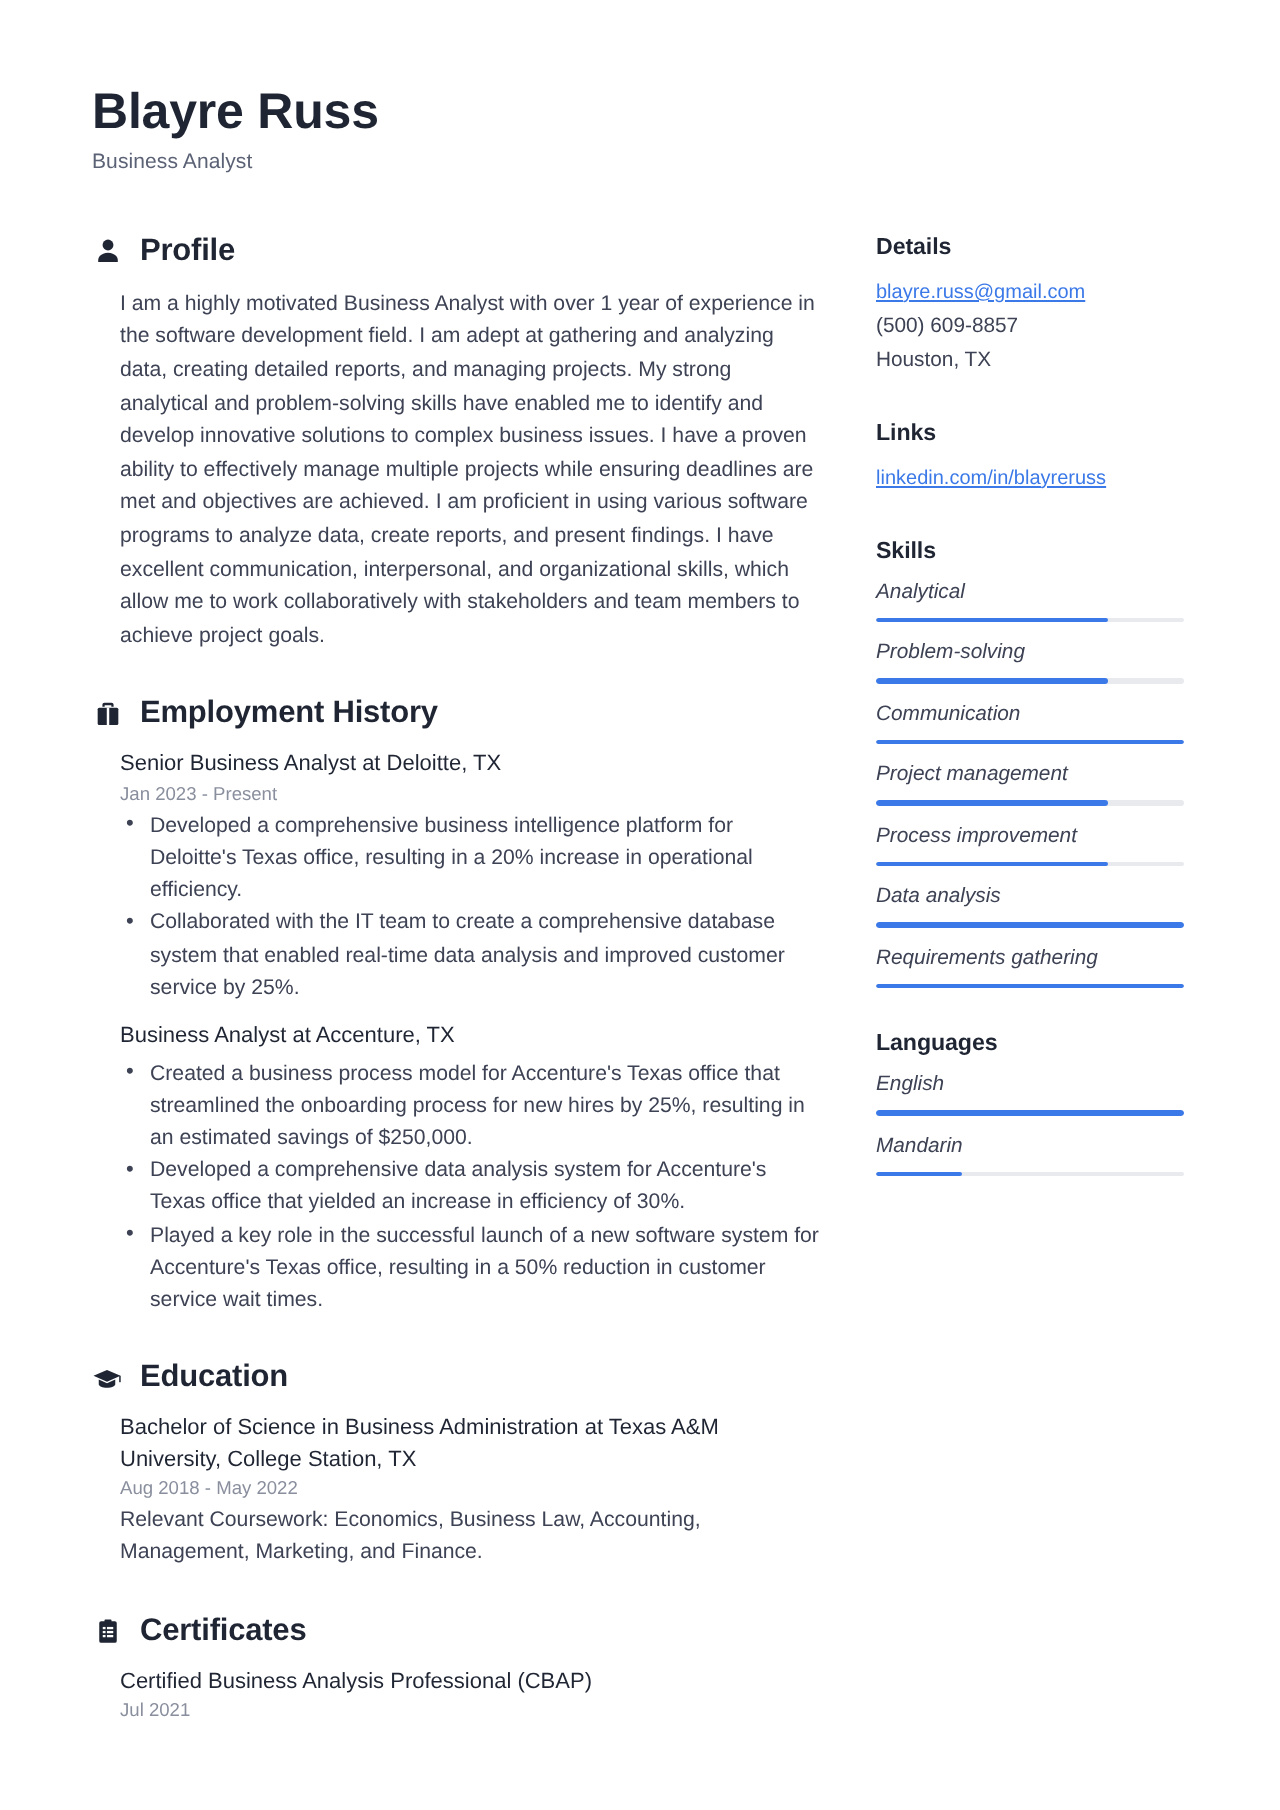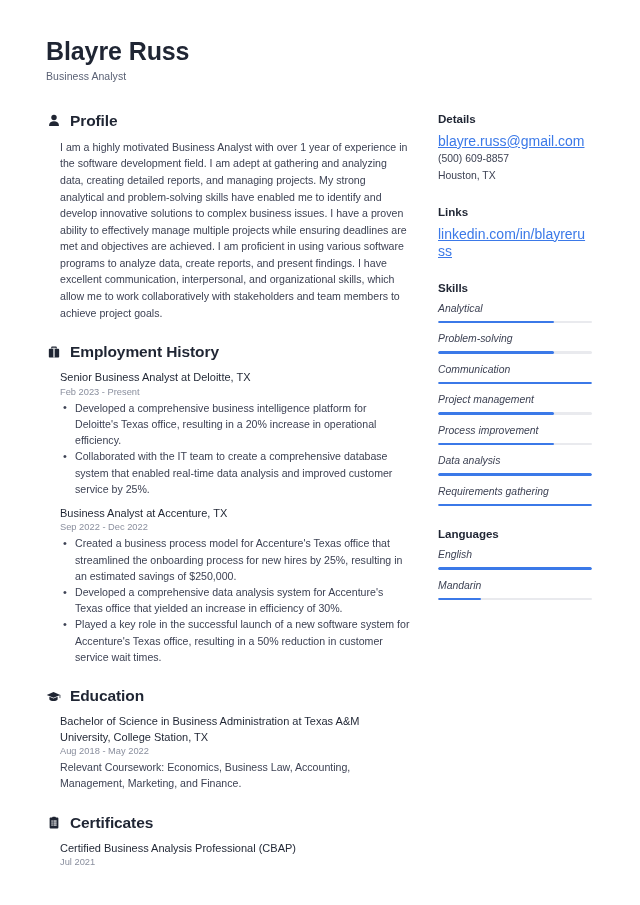--- a/index.html
+++ b/index.html
@@ -11,21 +11,20 @@
     color: #2c3142;
   }
   .page {
     position: relative;
     width: 640px;
     height: 870px;
     background: #ffffff;
     padding: 42px 46px 0 46px;
     display: flex;
     flex-direction: column;
-    justify-content: flex-end;
   }
 
   
   .header { margin-bottom: 30px; }
   .full-name {
     font-size: 25px;
     font-weight: 700;
     letter-spacing: -0.1px;
     color: #1f2533;
     line-height: 1.15;
@@ -131,21 +130,21 @@
     color: #1f2533;
     margin-bottom: 8px;
     letter-spacing: -0.05px;
   }
   .side-line {
     font-size: 10.4px;
     line-height: 17px;
     color: #3d4254;
   }
   .side-link {
-    font-size: 14px;
+    font-size: 10px;
     line-height: 17px;
     color: #3b79e8;
     text-decoration: underline;
     display: block;
     word-break: break-all;
   }
 
   
   .rated { margin-bottom: 9px; font-style: italic; }
   .rated:last-child { margin-bottom: 0; }
@@ -212,30 +211,29 @@
               <rect x="2.1" y="4.4" width="11.8" height="9.9" rx="0.9"></rect>
               <rect x="7.3" y="4.4" width="1.4" height="9.9" fill="#ffffff"></rect>
             </svg>
           </span>
           <span class="section-title">Employment History</span>
         </div>
         <div class="section-body">
 
           <div class="entry">
             <div class="entry-title">Senior Business Analyst at Deloitte, TX</div>
-            <div class="entry-date">Feb 2023 - Present</div>
+            <div class="entry-date">Jan 2023 - Present</div>
             <ul class="bullets">
               <li>Developed a comprehensive business intelligence platform for Deloitte's Texas office, resulting in a 20% increase in operational efficiency.</li>
               <li>Collaborated with the IT team to create a comprehensive database system that enabled real-time data analysis and improved customer service by 25%.</li>
             </ul>
           </div>
 
           <div class="entry">
             <div class="entry-title">Business Analyst at Accenture, TX</div>
-            <div class="entry-date">Sep 2022 - Dec 2022</div>
             <ul class="bullets">
               <li>Created a business process model for Accenture's Texas office that streamlined the onboarding process for new hires by 25%, resulting in an estimated savings of $250,000.</li>
               <li>Developed a comprehensive data analysis system for Accenture's Texas office that yielded an increase in efficiency of 30%.</li>
               <li>Played a key role in the successful launch of a new software system for Accenture's Texas office, resulting in a 50% reduction in customer service wait times.</li>
             </ul>
           </div>
 
         </div>
       </div>
 

